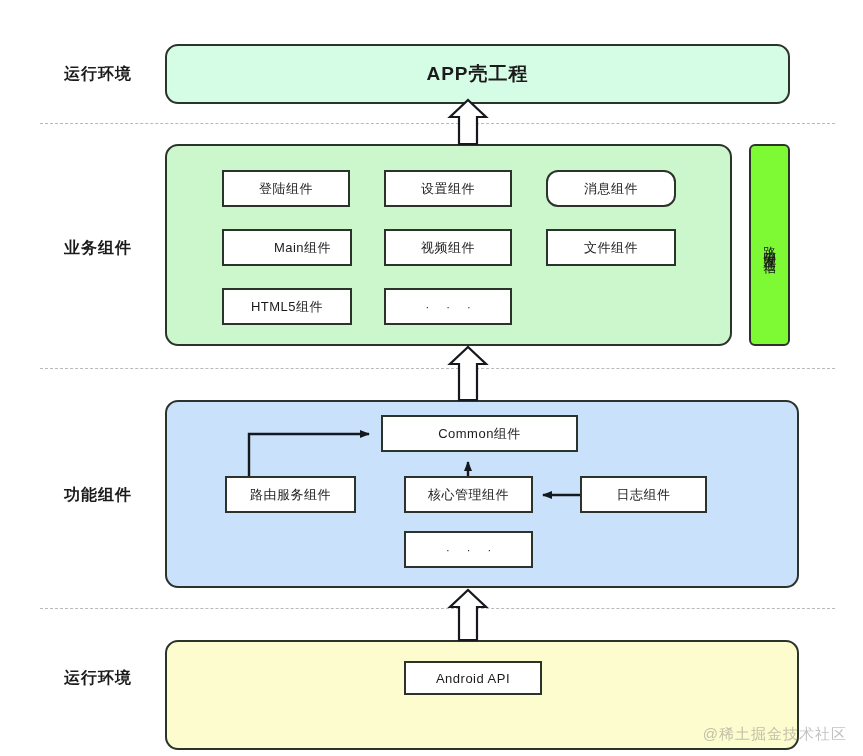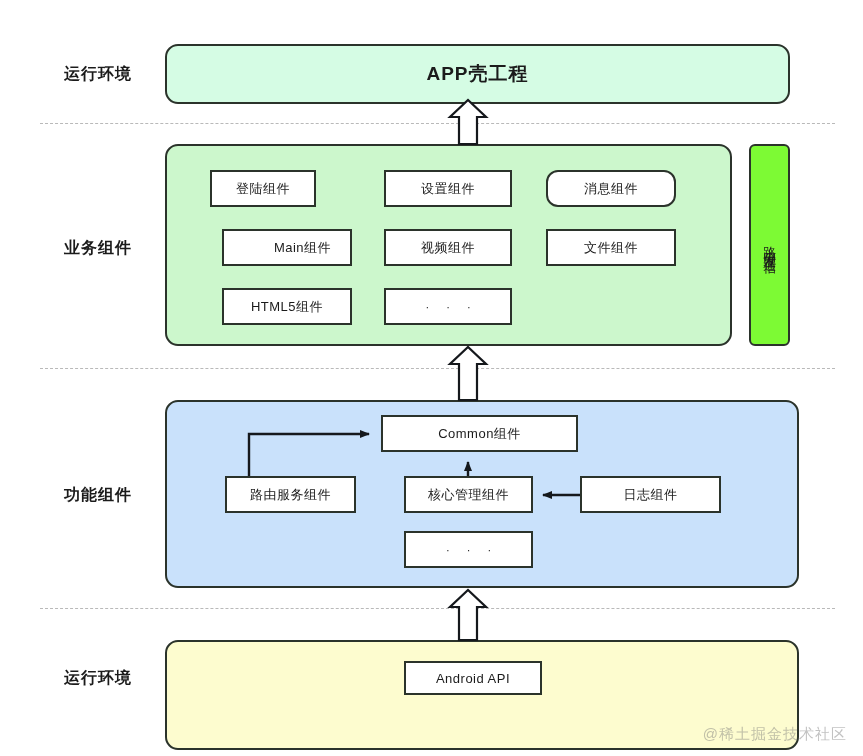--- a/index.html
+++ b/index.html
@@ -103,34 +103,34 @@
     color: #1b1b1b;
     letter-spacing: 0.5px;
   }
   .box.dots {
     letter-spacing: 7px;
     font-size: 11px;
     padding-left: 7px;
   }
 
   
-  #bc-0 { left: 210px; top: 170px; width: 106px; height: 37px; text-align: center; }
+  #bc-0 { left: 222px; top: 170px; width: 128px; height: 37px; text-align: center; }
   #bc-1 { left: 384px; top: 170px; width: 128px; height: 37px; }
   #bc-2 { left: 546px; top: 170px; width: 130px; height: 37px; border-radius: 12px; }
   #bc-3 { left: 222px; top: 229px; width: 130px; height: 37px; padding-left: 31px; }
   #bc-4 { left: 384px; top: 229px; width: 128px; height: 37px; }
   #bc-5 { left: 546px; top: 229px; width: 130px; height: 37px; }
   #bc-6 { left: 222px; top: 288px; width: 130px; height: 37px; }
   #bc-7 { left: 384px; top: 288px; width: 128px; height: 37px; }
 
   
   #fc-common { left: 381px; top: 415px; width: 197px; height: 37px; }
   #fc-router { left: 225px; top: 476px; width: 131px; height: 37px; }
   #fc-core   { left: 404px; top: 476px; width: 129px; height: 37px; }
-  #fc-log    { left: 580px; top: 476px; width: 141px; height: 37px; }
+  #fc-log    { left: 580px; top: 476px; width: 127px; height: 37px; }
   #fc-dots   { left: 404px; top: 531px; width: 129px; height: 37px; }
 
   
   #rt-android { left: 404px; top: 661px; width: 138px; height: 34px; }
 
   
   #arrow-layer {
     position: absolute;
     left: 0; top: 0;
     width: 863px; height: 756px;

